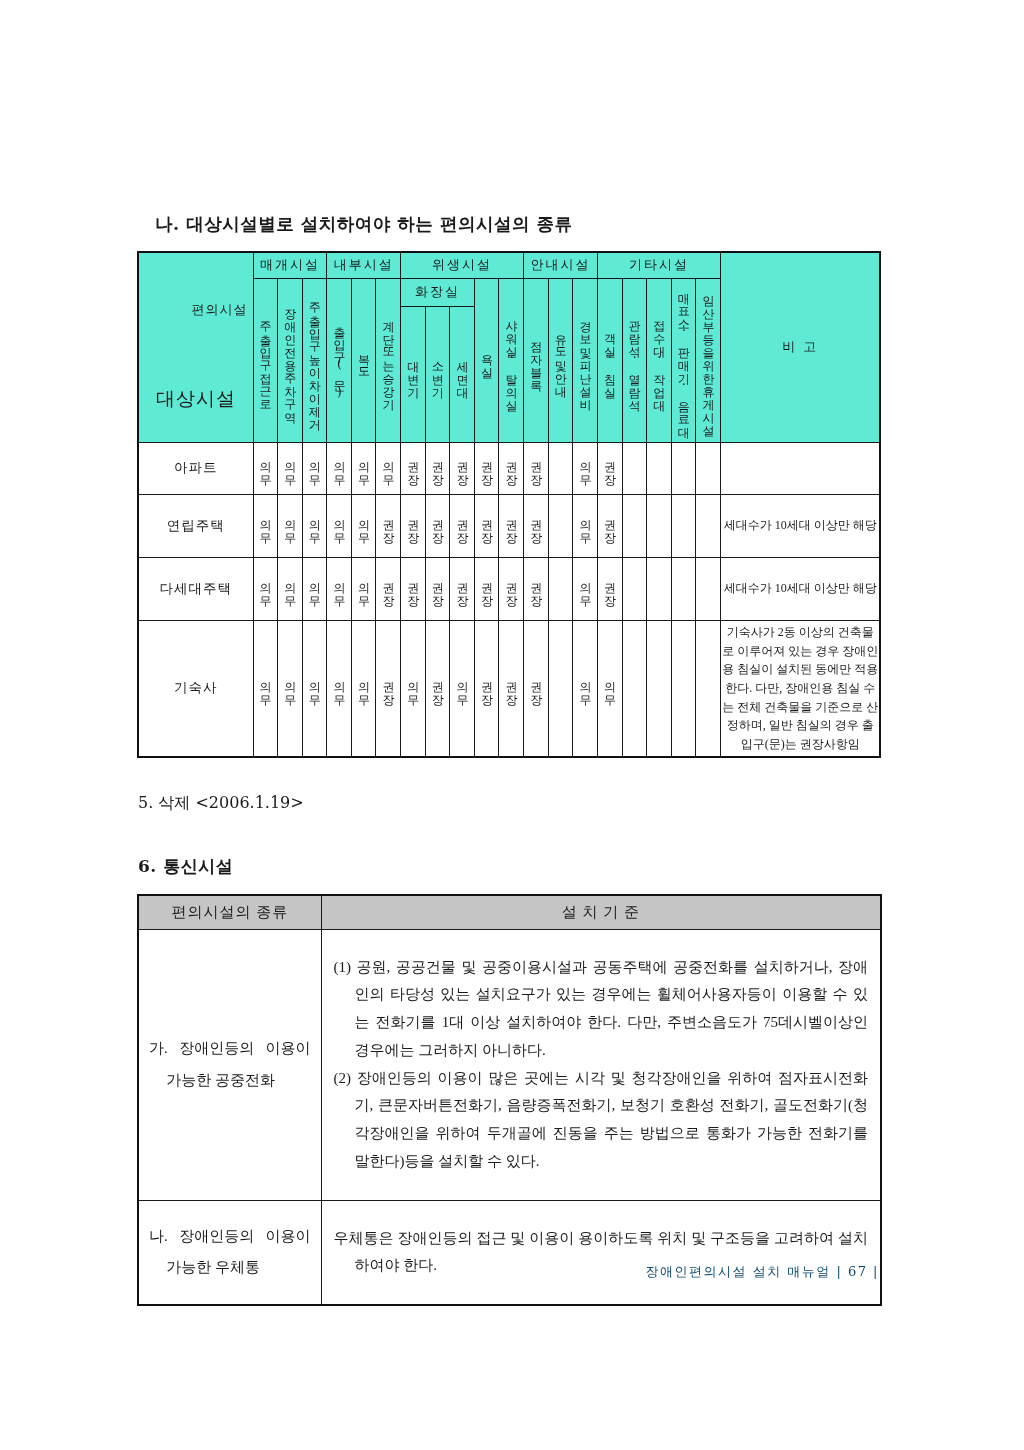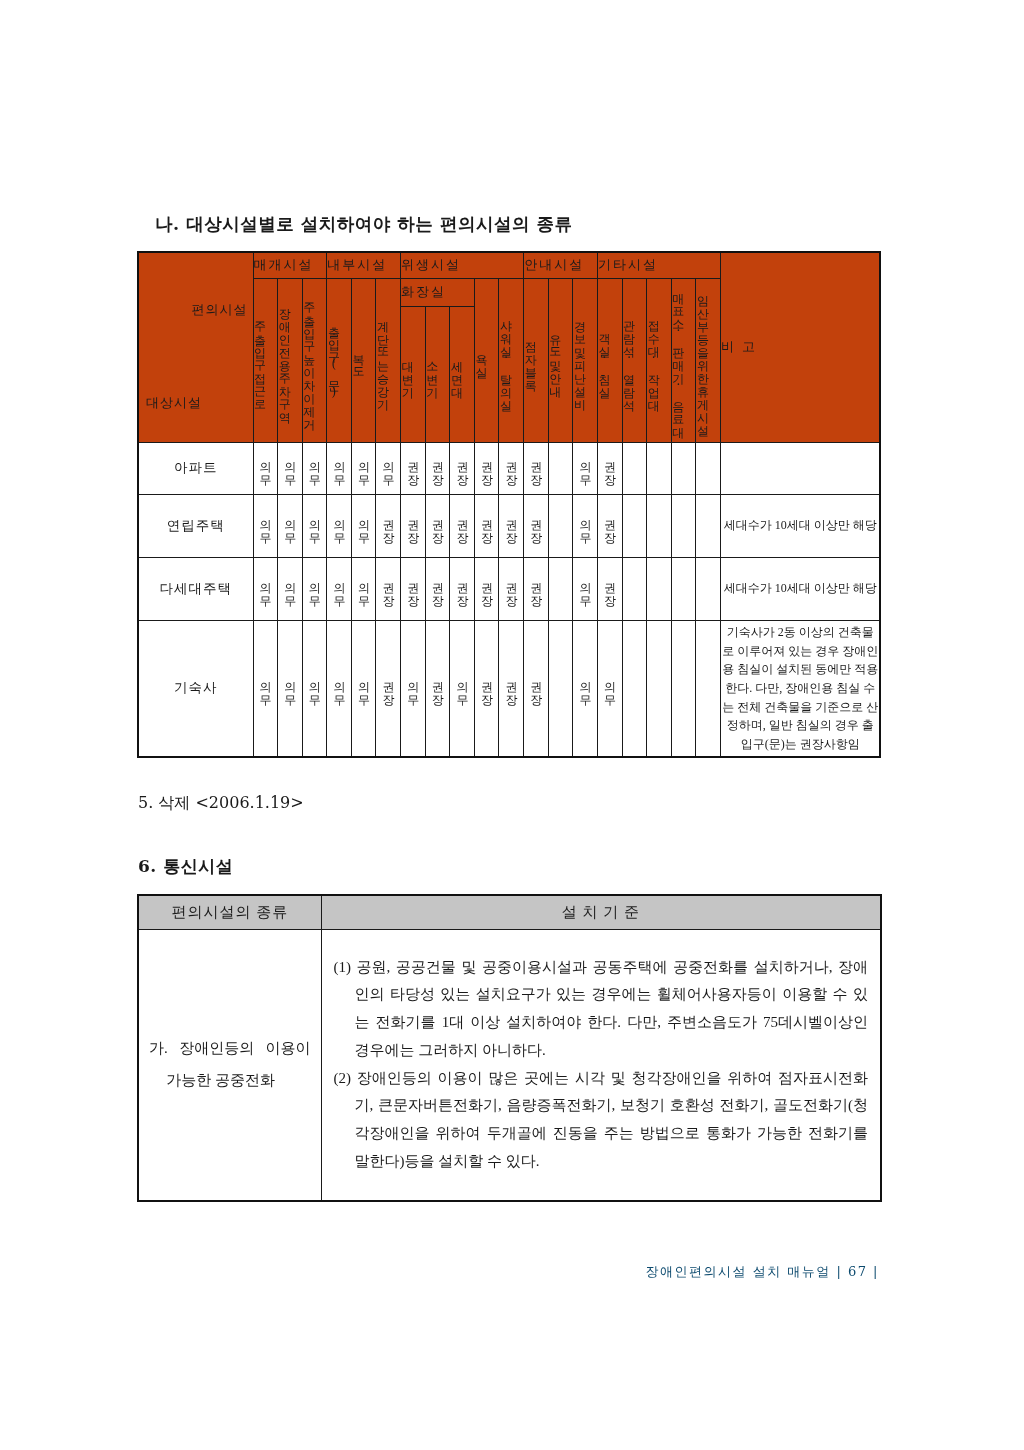--- a/index.html
+++ b/index.html
@@ -8,37 +8,37 @@
     width:1024px; height:1450px; background:#ffffff; position:relative;
     font-family:"DejaVu Serif","Liberation Serif",serif; color:#1a1a1a;
   }
   .content { position:absolute; left:137px; top:200px; width:743px; }
 
   .title { font-size:17.5px; font-weight:bold; margin:12px 0 15px 18px; letter-spacing:0.5px; }
 
   
   table.ft { border-collapse:collapse; table-layout:fixed; width:743px; border:2px solid #111; }
   table.ft th, table.ft td { border:1px solid #1a1a1a; padding:0; font-weight:normal; }
-  table.ft thead th { background:#c2410c; font-size:13px; text-align:left; vertical-align:middle; }
+  table.ft thead th { background:#5eead4; font-size:13px; text-align:center; vertical-align:middle; }
   tr.rowA th { height:26px; letter-spacing:2px; }
   th.toilet { height:28px; letter-spacing:2px; }
   tr.rowC th { height:136px; }
   .vtext {
     writing-mode:vertical-rl; text-orientation:upright;
     font-size:12px; letter-spacing:1px; line-height:1.05; display:inline-block;
   }
   th.diag {
     position:relative;
     background-color:#c5c5c5;
     background-image:linear-gradient(to bottom right,
       transparent calc(50% - 0.7px), #222 calc(50% - 0.7px),
       #222 calc(50% + 0.7px), transparent calc(50% + 0.7px));
   }
   .corner-top { position:absolute; top:48px; right:5px; font-size:13px; letter-spacing:1px; }
-  .corner-bottom { position:absolute; bottom:30px; left:7px; font-size:13px; letter-spacing:1px; }
+  .corner-bottom { position:absolute; bottom:30px; left:17px; font-size:19px; letter-spacing:1px; }
   th.remark-h { font-size:13px; letter-spacing:4px; }
   table.ft tbody td { background:#fff; text-align:center; vertical-align:middle; }
   table.ft tbody tr:nth-child(1) { height:52px; }
   table.ft tbody tr:nth-child(2) { height:63px; }
   table.ft tbody tr:nth-child(3) { height:63px; }
   table.ft tbody tr:nth-child(4) { height:137px; }
   td.rname { font-size:13.5px; letter-spacing:1px; }
   td.remark { font-size:12px; line-height:1.55; text-align:justify; padding:4px 6px;font-family:Liberation Serif, serif; }
 
   
@@ -224,18 +224,26 @@
     </tr>
     <tr class="ct-row1">
       <td class="ct-type">
         <div>가. 장애인등의 이용이 가능한 공중전화</div>
       </td>
       <td class="ct-crit">
         <p>(1) 공원, 공공건물 및 공중이용시설과 공동주택에 공중전화를 설치하거나, 장애인의 타당성 있는 설치요구가 있는 경우에는 휠체어사용자등이 이용할 수 있는 전화기를 1대 이상 설치하여야 한다. 다만, 주변소음도가 75데시벨이상인 경우에는 그러하지 아니하다.</p>
         <p>(2) 장애인등의 이용이 많은 곳에는 시각 및 청각장애인을 위하여 점자표시전화기, 큰문자버튼전화기, 음량증폭전화기, 보청기 호환성 전화기, 골도전화기(청각장애인을 위하여 두개골에 진동을 주는 방법으로 통화가 가능한 전화기를 말한다)등을 설치할 수 있다.</p>
       </td>
     </tr>
+    <tr class="ct-row2">
+      <td class="ct-type">
+        <div>나. 장애인등의 이용이 가능한 우체통</div>
+      </td>
+      <td class="ct-crit">
+        <p>우체통은 장애인등의 접근 및 이용이 용이하도록 위치 및 구조등을 고려하여 설치하여야 한다.</p>
+      </td>
+    </tr>
   </tbody>
     </table>
 
 </div>
 
 <div class="footer">장애인편의시설 설치 매뉴얼  | 67 |</div>
 
 </body></html>

